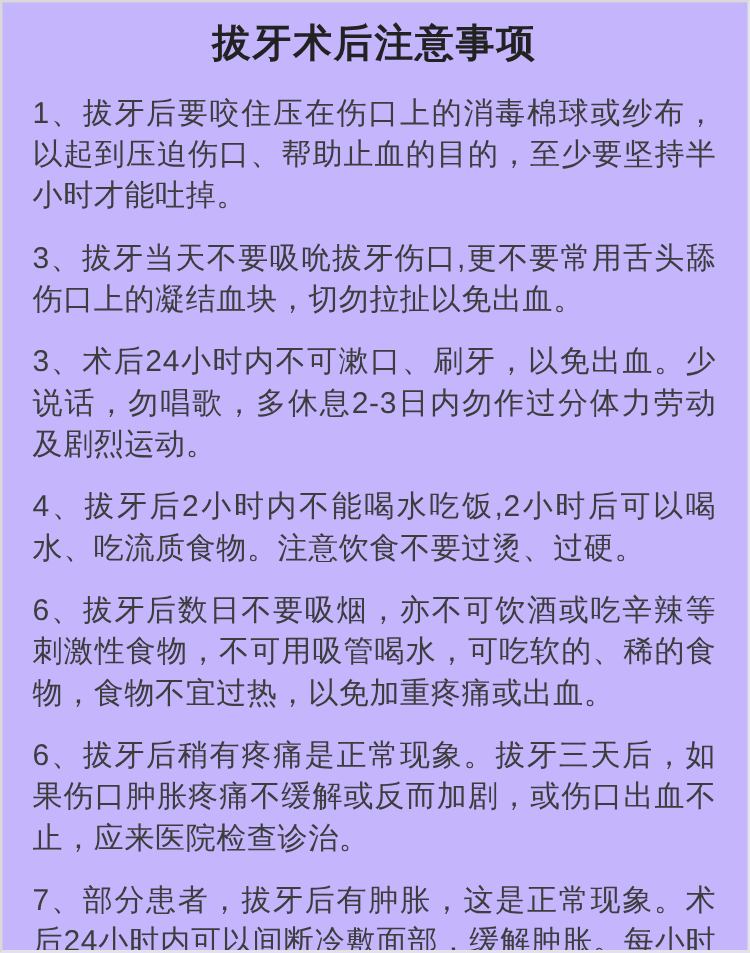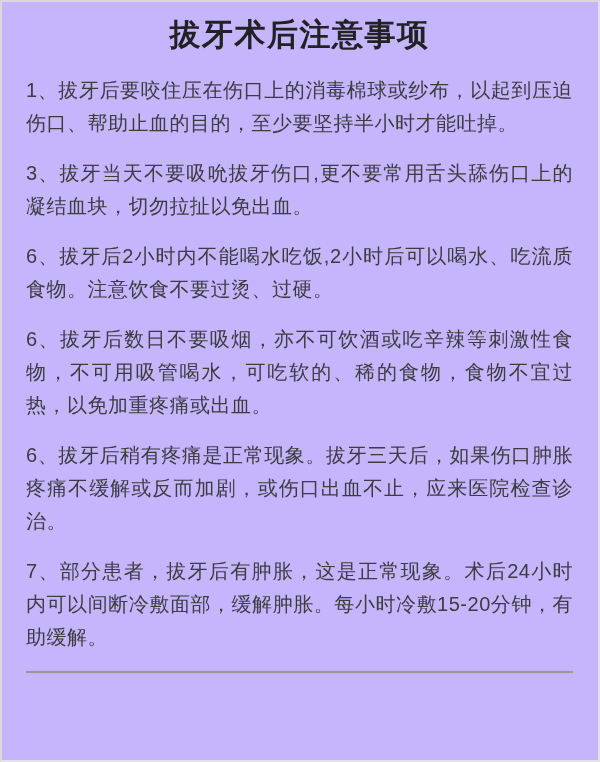--- a/index.html
+++ b/index.html
@@ -24,21 +24,21 @@
     margin: 0 0 20px 0;
     font-size: 31px;
     line-height: 38px;
     font-weight: bold;
     text-align: center;
     letter-spacing: 1.5px;
     color: #222222;
   }
   .item {
     margin: 0 0 17px 0;
-    font-size: 20px;
+    font-size: 24px;
     line-height: 33px;
     letter-spacing: 0.5px;
     color: #3d3d3d;
     text-align: justify;
     text-justify: inter-ideograph;
   }
   .divider {
     border: none;
     border-top: 2px solid #979797;
     margin: 16px 0 9px 0;
@@ -48,22 +48,23 @@
 <body>
 
 <div class="page">
 
   <h1 class="doc-title">拔牙术后注意事项</h1>
 
   <p class="item">1、拔牙后要咬住压在伤口上的消毒棉球或纱布，以起到压迫伤口、帮助止血的目的，至少要坚持半小时才能吐掉。</p>
 
   <p class="item">3、拔牙当天不要吸吮拔牙伤口,更不要常用舌头舔伤口上的凝结血块，切勿拉扯以免出血。</p>
 
+  <p class="item">3、术后24小时内不可漱口、刷牙，以免出血。少说话，勿唱歌，多休息2-3日内勿作过分体力劳动及剧烈运动。</p>
 
-  <p class="item">6、拔牙后2小时内不能喝水吃饭,2小时后可以喝水、吃流质食物。注意饮食不要过烫、过硬。</p>
+  <p class="item">4、拔牙后2小时内不能喝水吃饭,2小时后可以喝水、吃流质食物。注意饮食不要过烫、过硬。</p>
 
   <p class="item">6、拔牙后数日不要吸烟，亦不可饮酒或吃辛辣等刺激性食物，不可用吸管喝水，可吃软的、稀的食物，食物不宜过热，以免加重疼痛或出血。</p>
 
   <p class="item">6、拔牙后稍有疼痛是正常现象。拔牙三天后，如果伤口肿胀疼痛不缓解或反而加剧，或伤口出血不止，应来医院检查诊治。</p>
 
   <p class="item">7、部分患者，拔牙后有肿胀，这是正常现象。术后24小时内可以间断冷敷面部，缓解肿胀。每小时冷敷15-20分钟，有助缓解。</p>
 
   <hr class="divider">
 
 </div>

